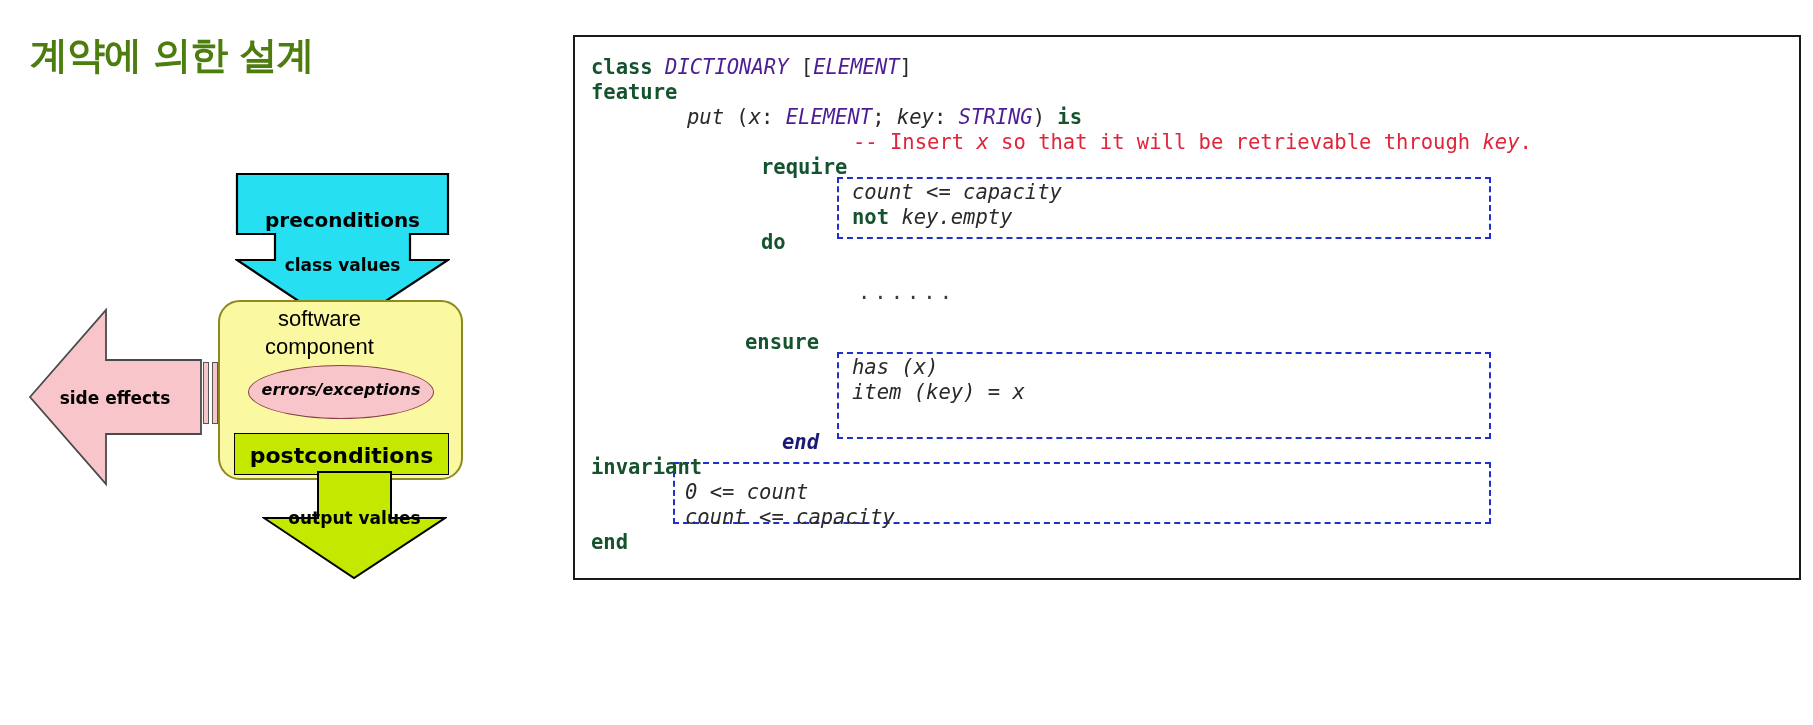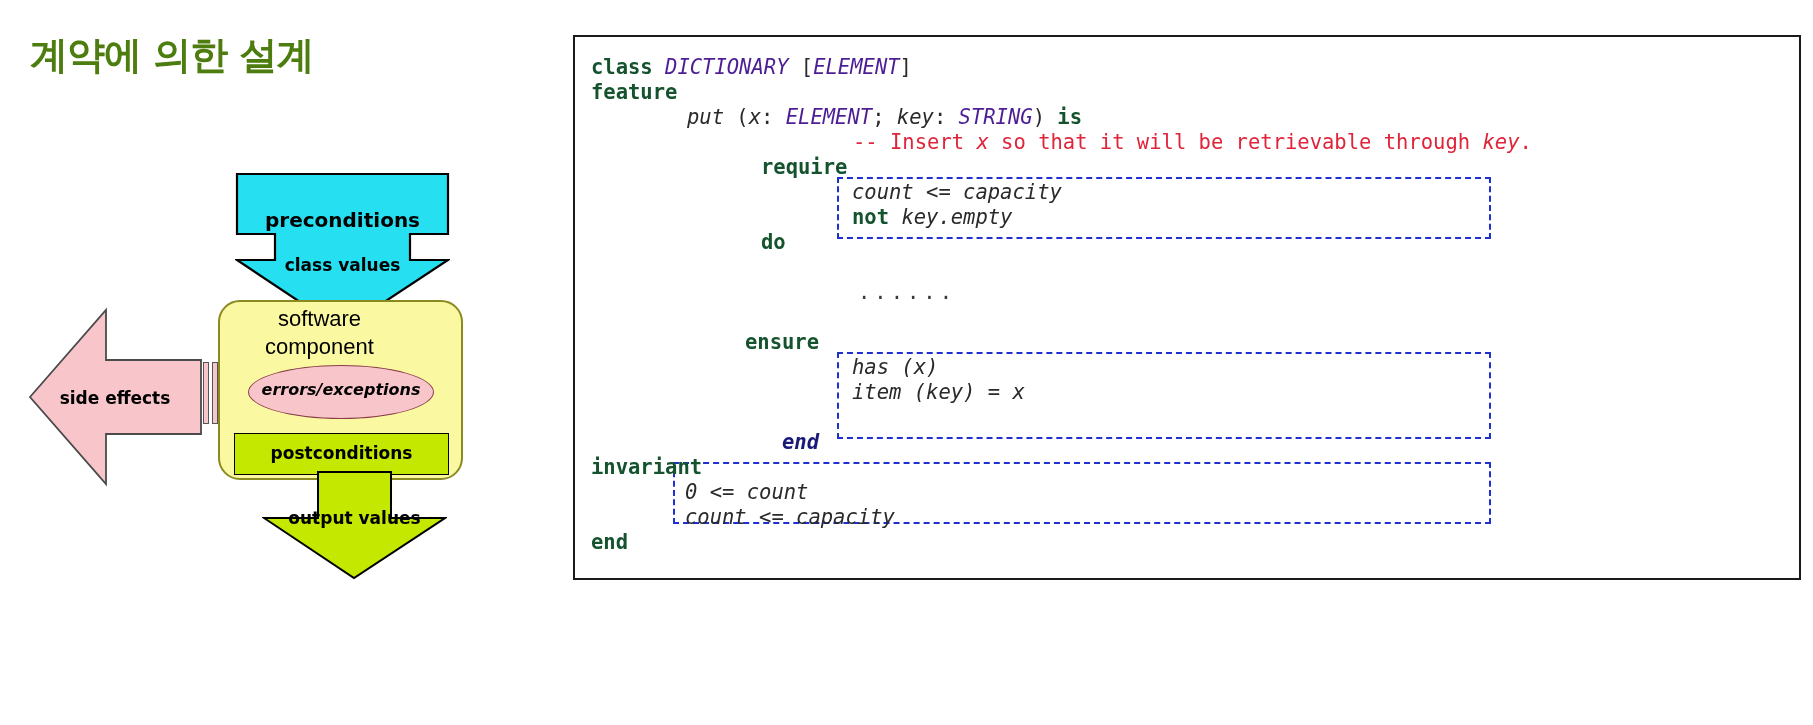--- a/index.html
+++ b/index.html
@@ -70,21 +70,21 @@
     font-size: 16px; font-style: italic; font-weight: bold;
   }
 
   
   .postbar {
     position: absolute;
     left: 234px; top: 283px; width: 215px; height: 42px;
     background: #C4E800;
     border: 1.5px solid #000;
   }
-  .lbl-post { left: 234px; top: 293px; width: 215px; font-size: 17px; }
+  .lbl-post { left: 234px; top: 293px; width: 215px; font-size: 22px; }
 
   
   .arrow-out { position: absolute; left: 262px; top: 320px; width: 185px; height: 110px; }
   .lbl-out { left: 262px; top: 358px; width: 185px; font-size: 17px; }
 
   
   .arrow-side { position: absolute; left: 28px; top: 152px; width: 175px; height: 190px; }
   .lbl-side { left: 40px; top: 238px; width: 150px; font-size: 17px; }
 
   

